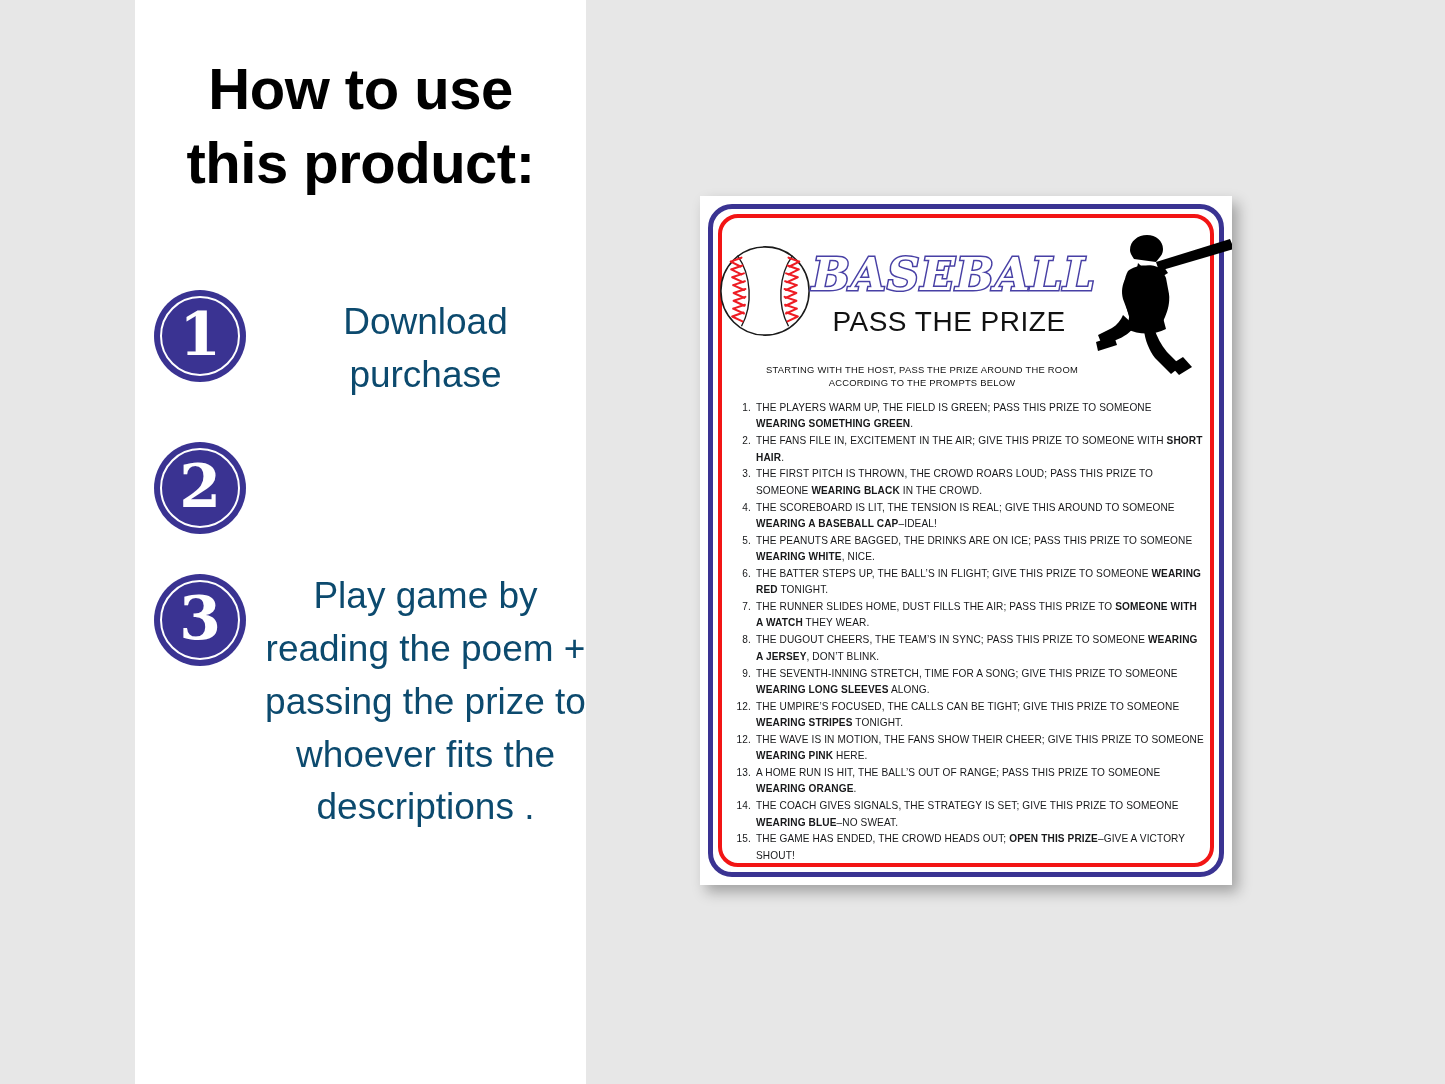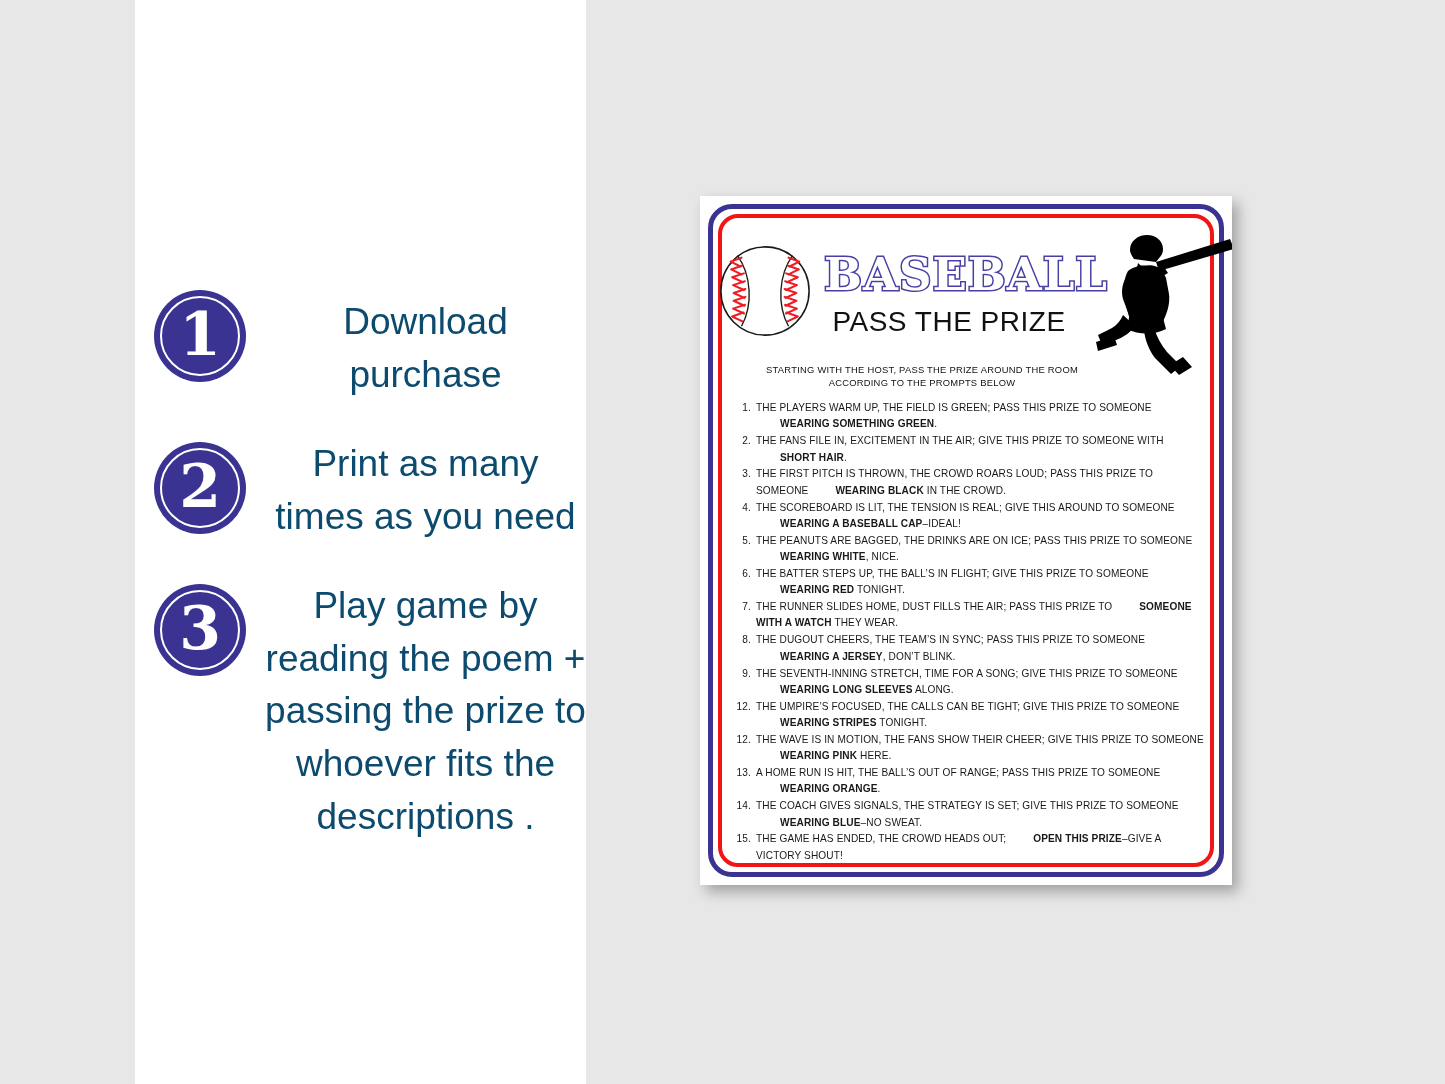--- a/index.html
+++ b/index.html
@@ -150,30 +150,30 @@
     left: -8px;
     top: 22px;
     width: 98px;
     height: 98px;
   }
   #wordmark {
     position: absolute;
     left: 88px;
     top: 32px;
     width: 308px;
-    text-align: center;
     font-family: "DejaVu Serif", serif;
     font-weight: bold;
     font-size: 45px;
     letter-spacing: 1px;
     color: #ffffff;
     -webkit-text-stroke: 3px #4840a5;
     paint-order: stroke fill;
     line-height: 1;
     white-space: nowrap;
+    font-style: italic;
   }
   #subtitle {
     position: absolute;
     left: 60px;
     top: 86px;
     width: 330px;
     text-align: center;
     font-size: 28px;
     font-weight: 300;
     letter-spacing: 0.5px;
@@ -222,49 +222,49 @@
     margin-bottom: 0.5px;
   }
   .prompt .num {
     position: absolute;
     left: 0;
     top: 0;
     width: 17px;
     text-align: right;
     color: #17181a;
   }
-  .prompt b { font-weight: bold; margin-left: 24px; }
+  .prompt b { font-weight: bold; }
 
   
   .ic { display: block; }
 </style>
 </head>
 <body>
 
 <div id="left-panel">
 
+  <div id="howto-title">How to use this product:</div>
 
   <div id="steps">
 
     <div class="step step-1">
       <div class="badge-wrap">
         <div class="badge">
           <span class="badge-num">1</span>
         </div>
       </div>
       <div class="step-text">Download purchase</div>
     </div>
 
     <div class="step step-2">
       <div class="badge-wrap">
         <div class="badge">
           <span class="badge-num">2</span>
         </div>
       </div>
-      <div class="step-text">Print as many times as you need</div>
     </div>
 
     <div class="step step-3">
       <div class="badge-wrap">
         <div class="badge">
           <span class="badge-num">3</span>
         </div>
       </div>
       <div class="step-text">Play game by reading the poem + passing the prize to whoever fits the descriptions .</div>
     </div>

